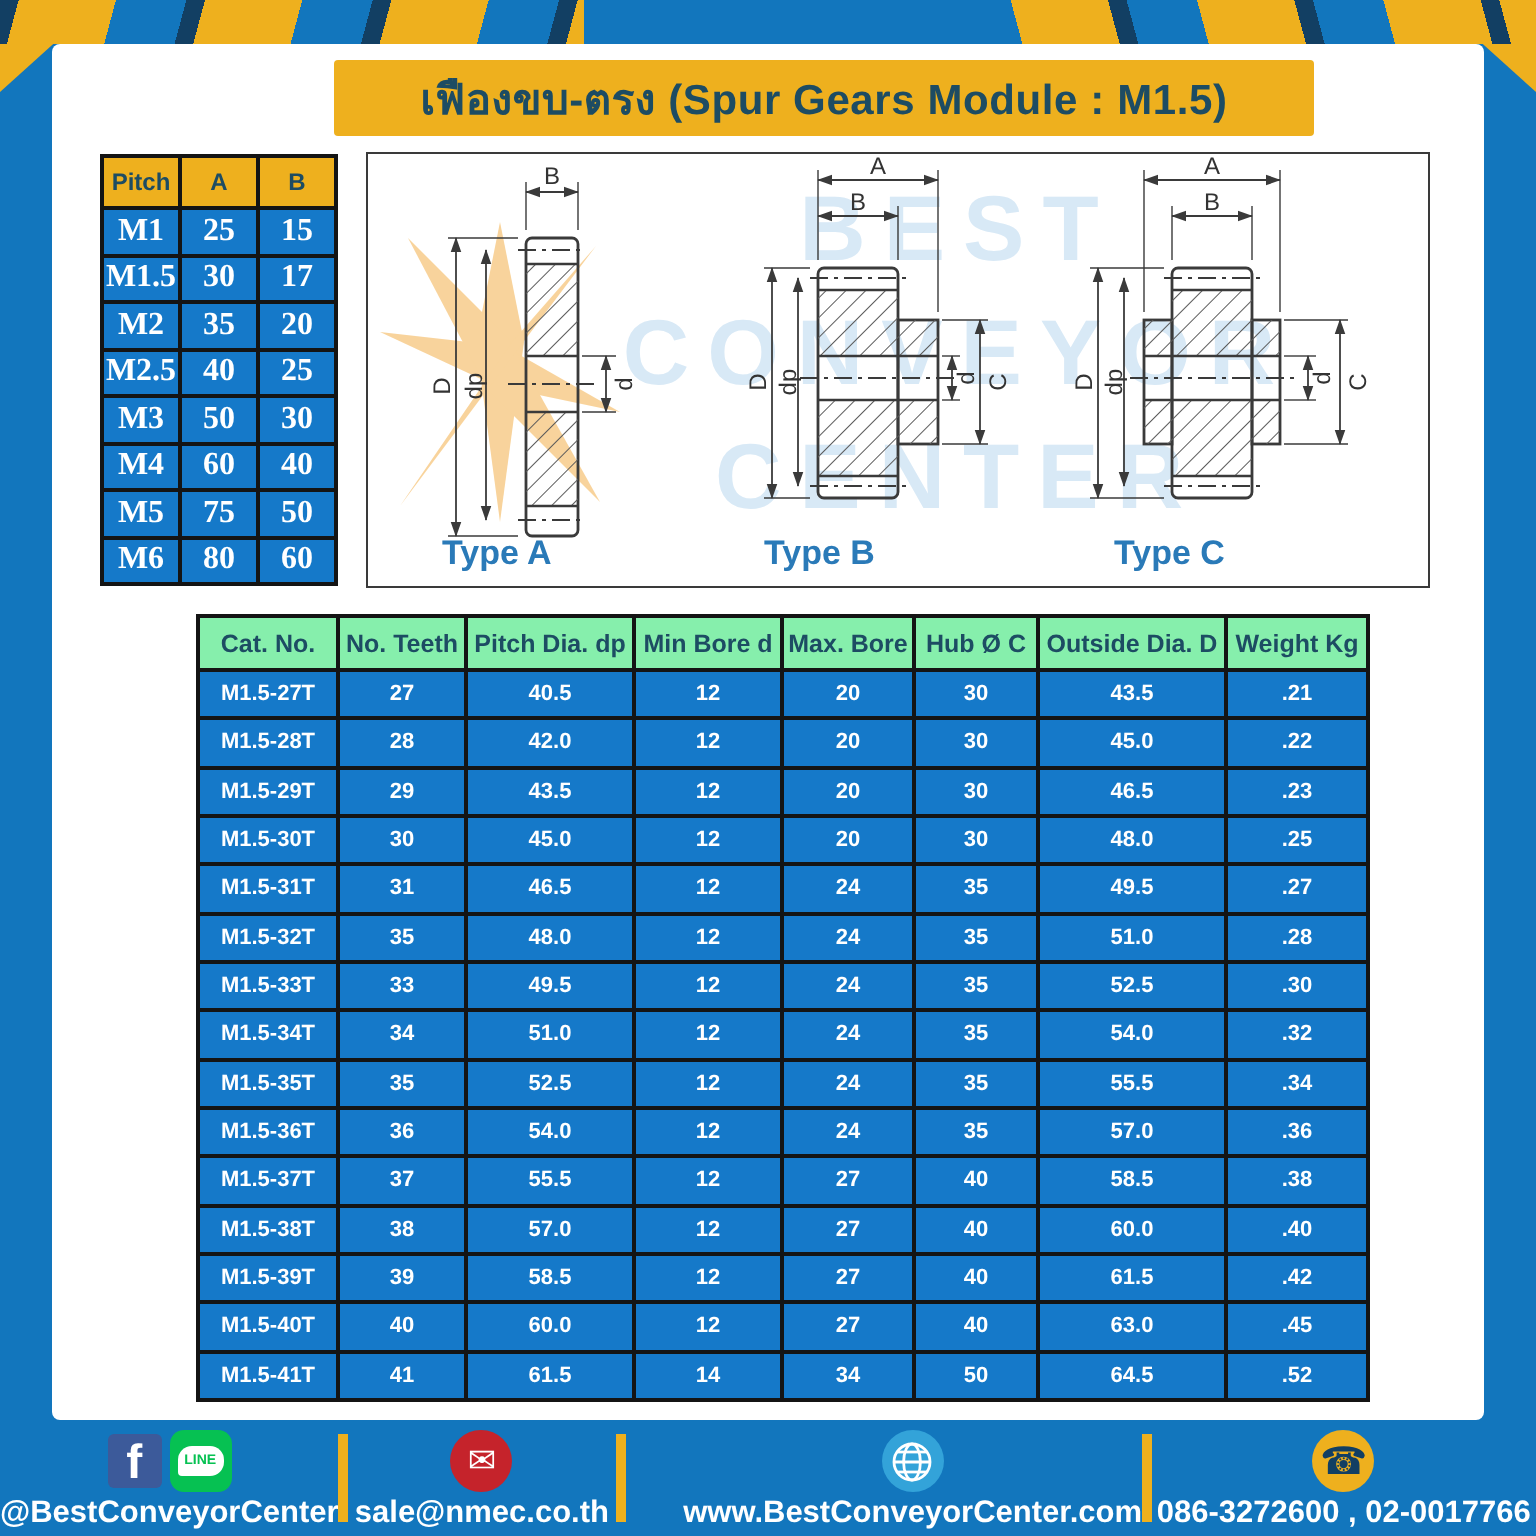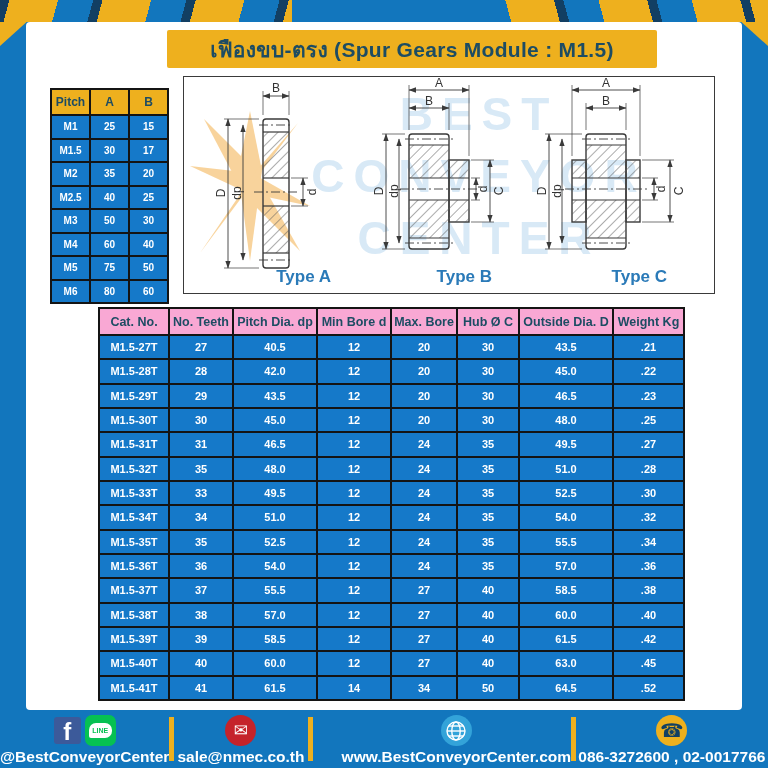--- a/index.html
+++ b/index.html
@@ -23,40 +23,40 @@
 
   .title-box{
     position:absolute;left:141px;top:8px;width:490px;height:38px;
     background:#eeb01e;border-radius:2px;
     display:flex;align-items:center;justify-content:center;
     color:#1d4c63;font-size:21px;font-weight:bold;letter-spacing:.3px;
   }
 
   
   table{border-collapse:collapse;table-layout:fixed;}
-  .pitch-table{position:absolute;left:24px;top:66px;width:119px;height:216px;}
+  .pitch-table{position:absolute;left:24px;top:55px;width:119px;height:216px;}
   .pitch-table th,.pitch-table td{border:2px solid #141414;text-align:center;padding:0;}
   .pitch-table th{background:#eeb01e;color:#1d4c63;font-size:12px;font-weight:bold;height:24px;}
-  .pitch-table td{background:#1579c9;color:#ffffff;font-size:10px;font-weight:bold;}
+  .pitch-table td{background:#1579c9;color:#ffffff;font-size:16px;font-weight:bold;font-family:Liberation Serif, serif;}
 
   
   .drawings-box{position:absolute;left:157px;top:54px;width:530px;height:216px;border:1.5px solid #3a3a3a;background:#ffffff;}
   .wm{position:absolute;inset:0;overflow:hidden;z-index:1;}
   .wm-text{position:absolute;left:60px;right:0;top:6px;text-align:center;
     color:#d8e9f6;font-weight:bold;font-size:46px;line-height:62px;letter-spacing:9px;}
   .wm-star{position:absolute;left:6px;top:34px;opacity:.5;}
   .draw-svg{position:absolute;inset:0;z-index:2;}
-  .type-label{position:absolute;top:190px;width:110px;text-align:right;
+  .type-label{position:absolute;top:190px;width:110px;text-align:left;
     color:#2a7ab8;font-size:17px;font-weight:bold;z-index:3;}
   .tl-a{left:37px;} .tl-b{left:198px;} .tl-c{left:373px;}
 
   
   .spec-table{position:absolute;left:72px;top:285px;width:585px;height:394px;}
   .spec-table th,.spec-table td{border:2px solid #141414;text-align:center;padding:0;}
-  .spec-table th{background:#f9a8d4;color:#1d4c63;font-size:12.5px;font-weight:bold;height:25px;}
+  .spec-table th{background:#86efac;color:#1d4c63;font-size:12.5px;font-weight:bold;height:25px;}
   .spec-table td{background:#1579c9;color:#ffffff;font-size:11px;font-weight:bold;}
 
   
   .footer{position:absolute;left:0;bottom:0;width:768px;height:58px;z-index:5;
     display:flex;align-items:center;}
   .fgroup{display:flex;flex-direction:column;align-items:center;justify-content:flex-end;height:54px;}
   .fg1{width:178px;} .fg2{width:142px;} .fg3{width:242px;margin-left:29px;} .fg4{width:204px;}
   .fdivider{width:5px;height:44px;background:#eeb01e;align-self:center;}
   .ficons{display:flex;align-items:center;gap:4px;margin-bottom:2px;}
   .flabel{color:#ffffff;font-size:15.5px;font-weight:bold;white-space:nowrap;}

